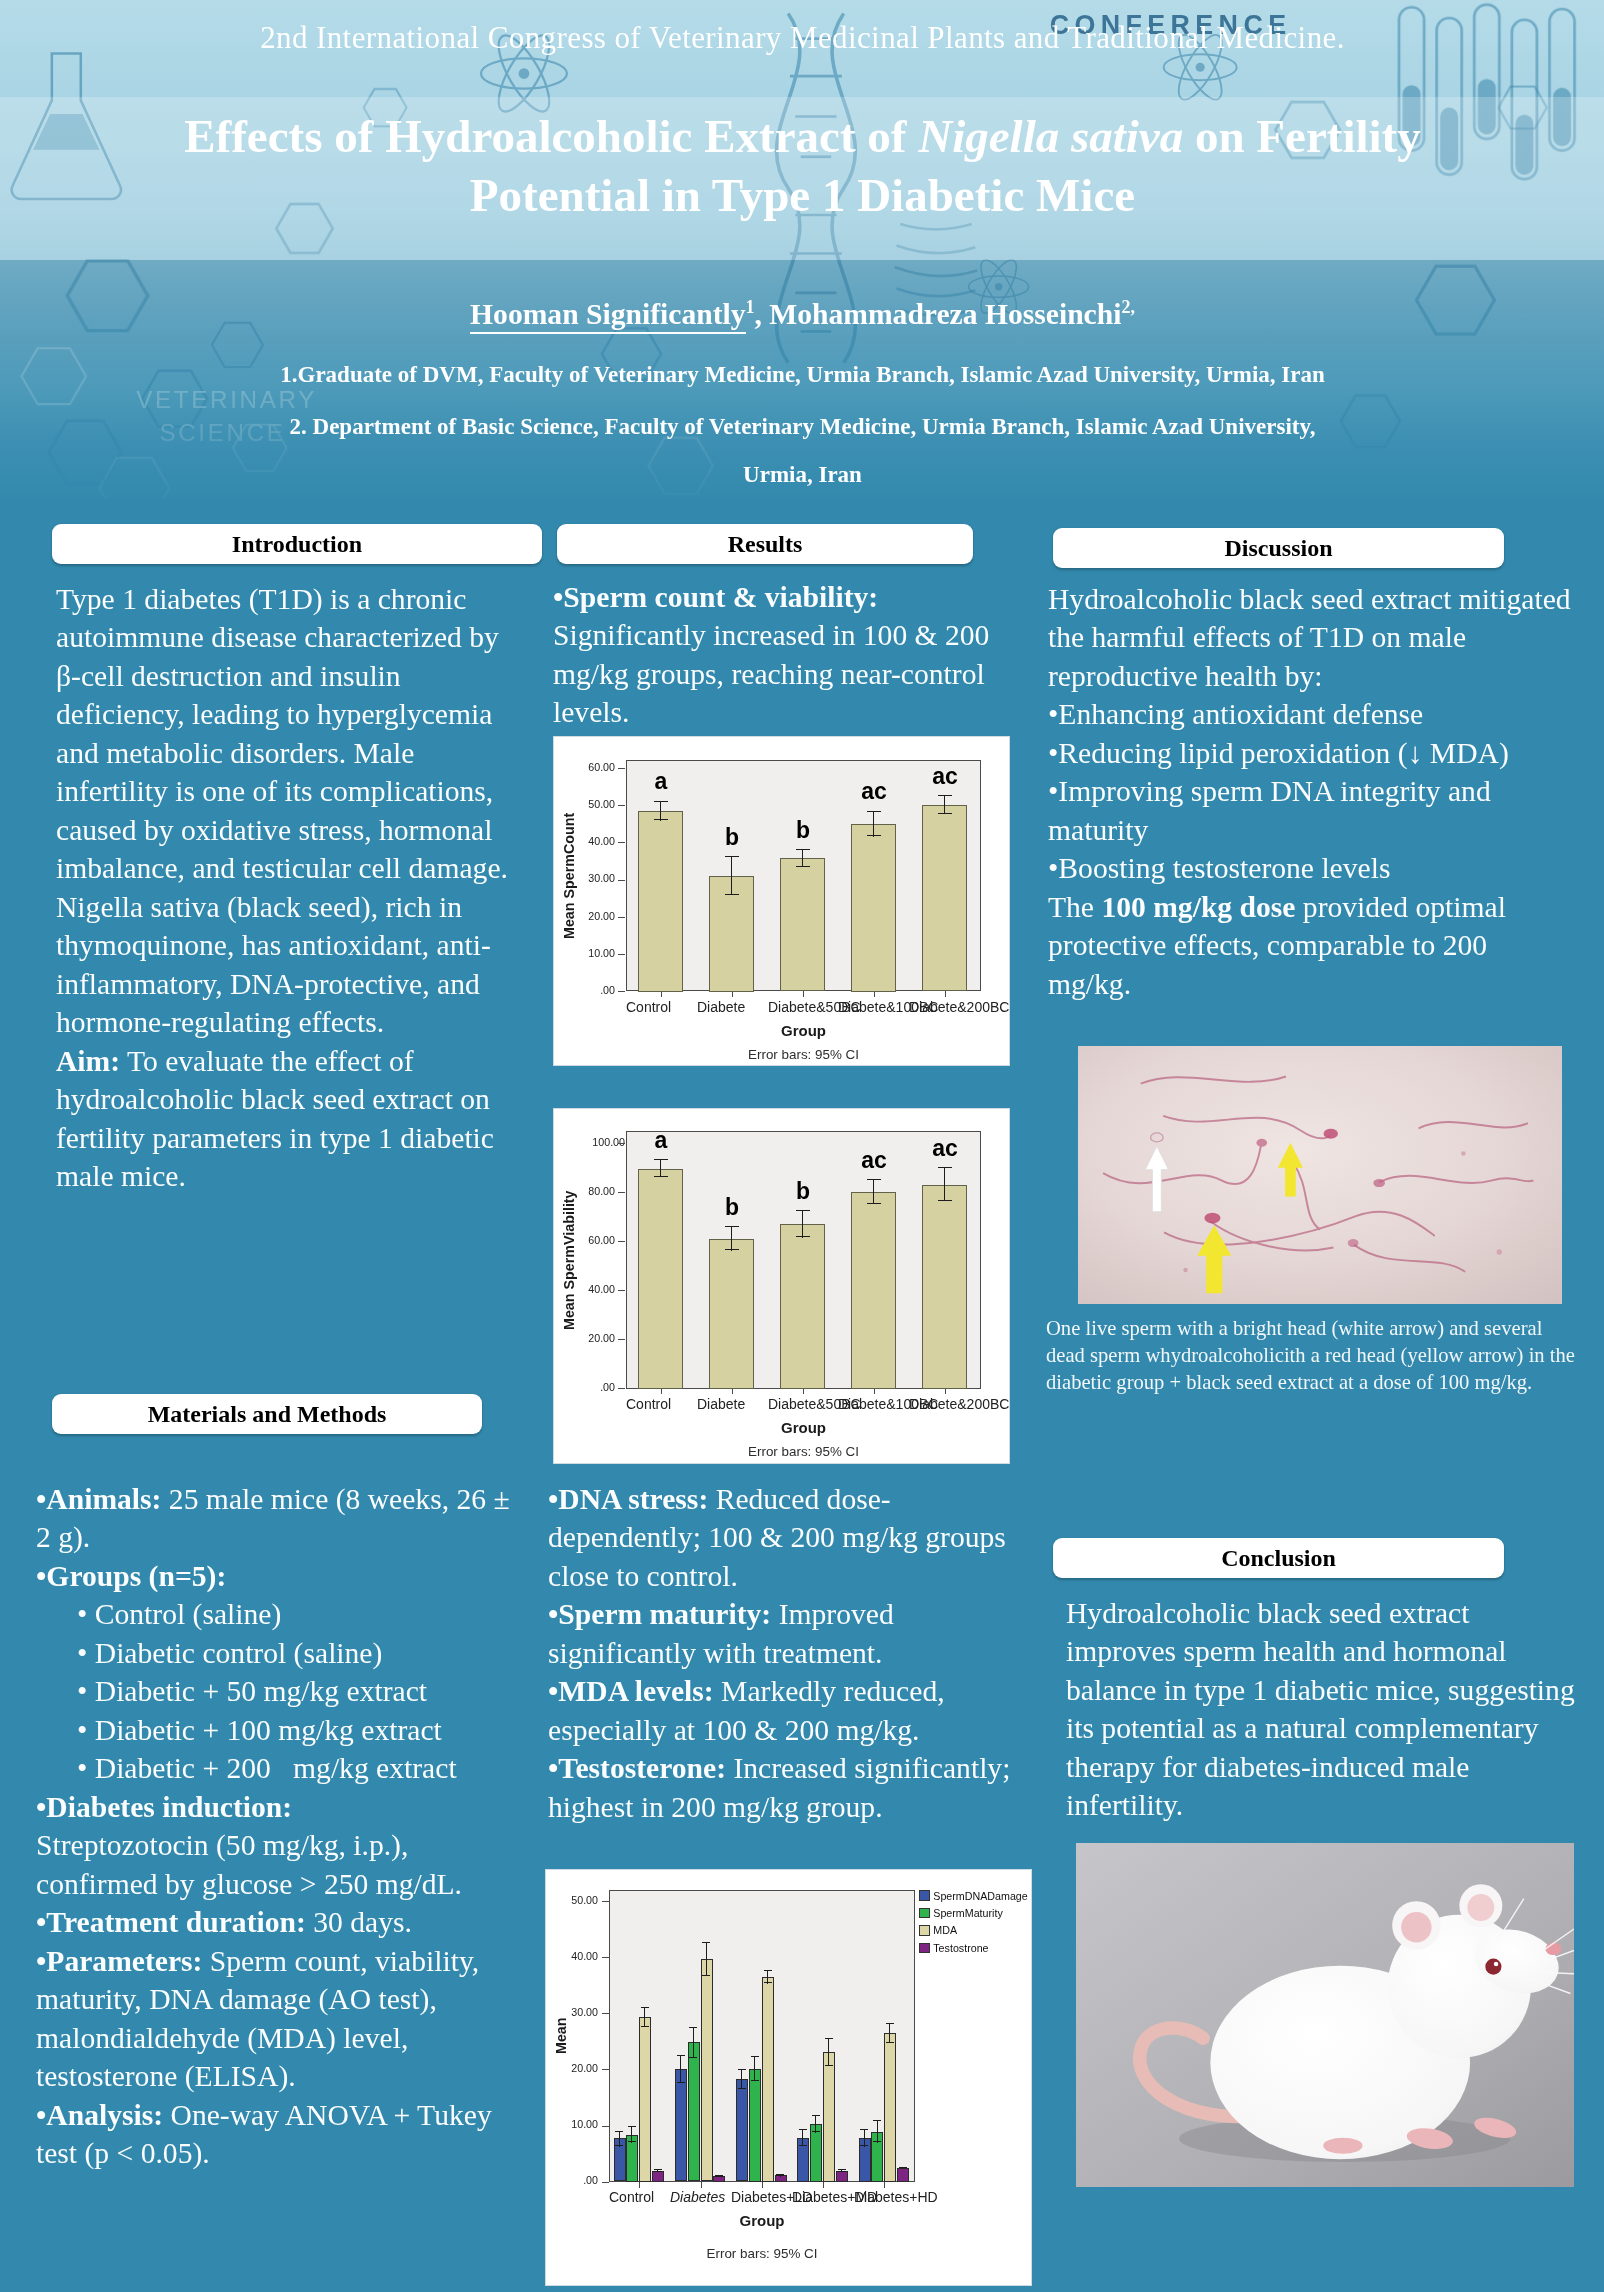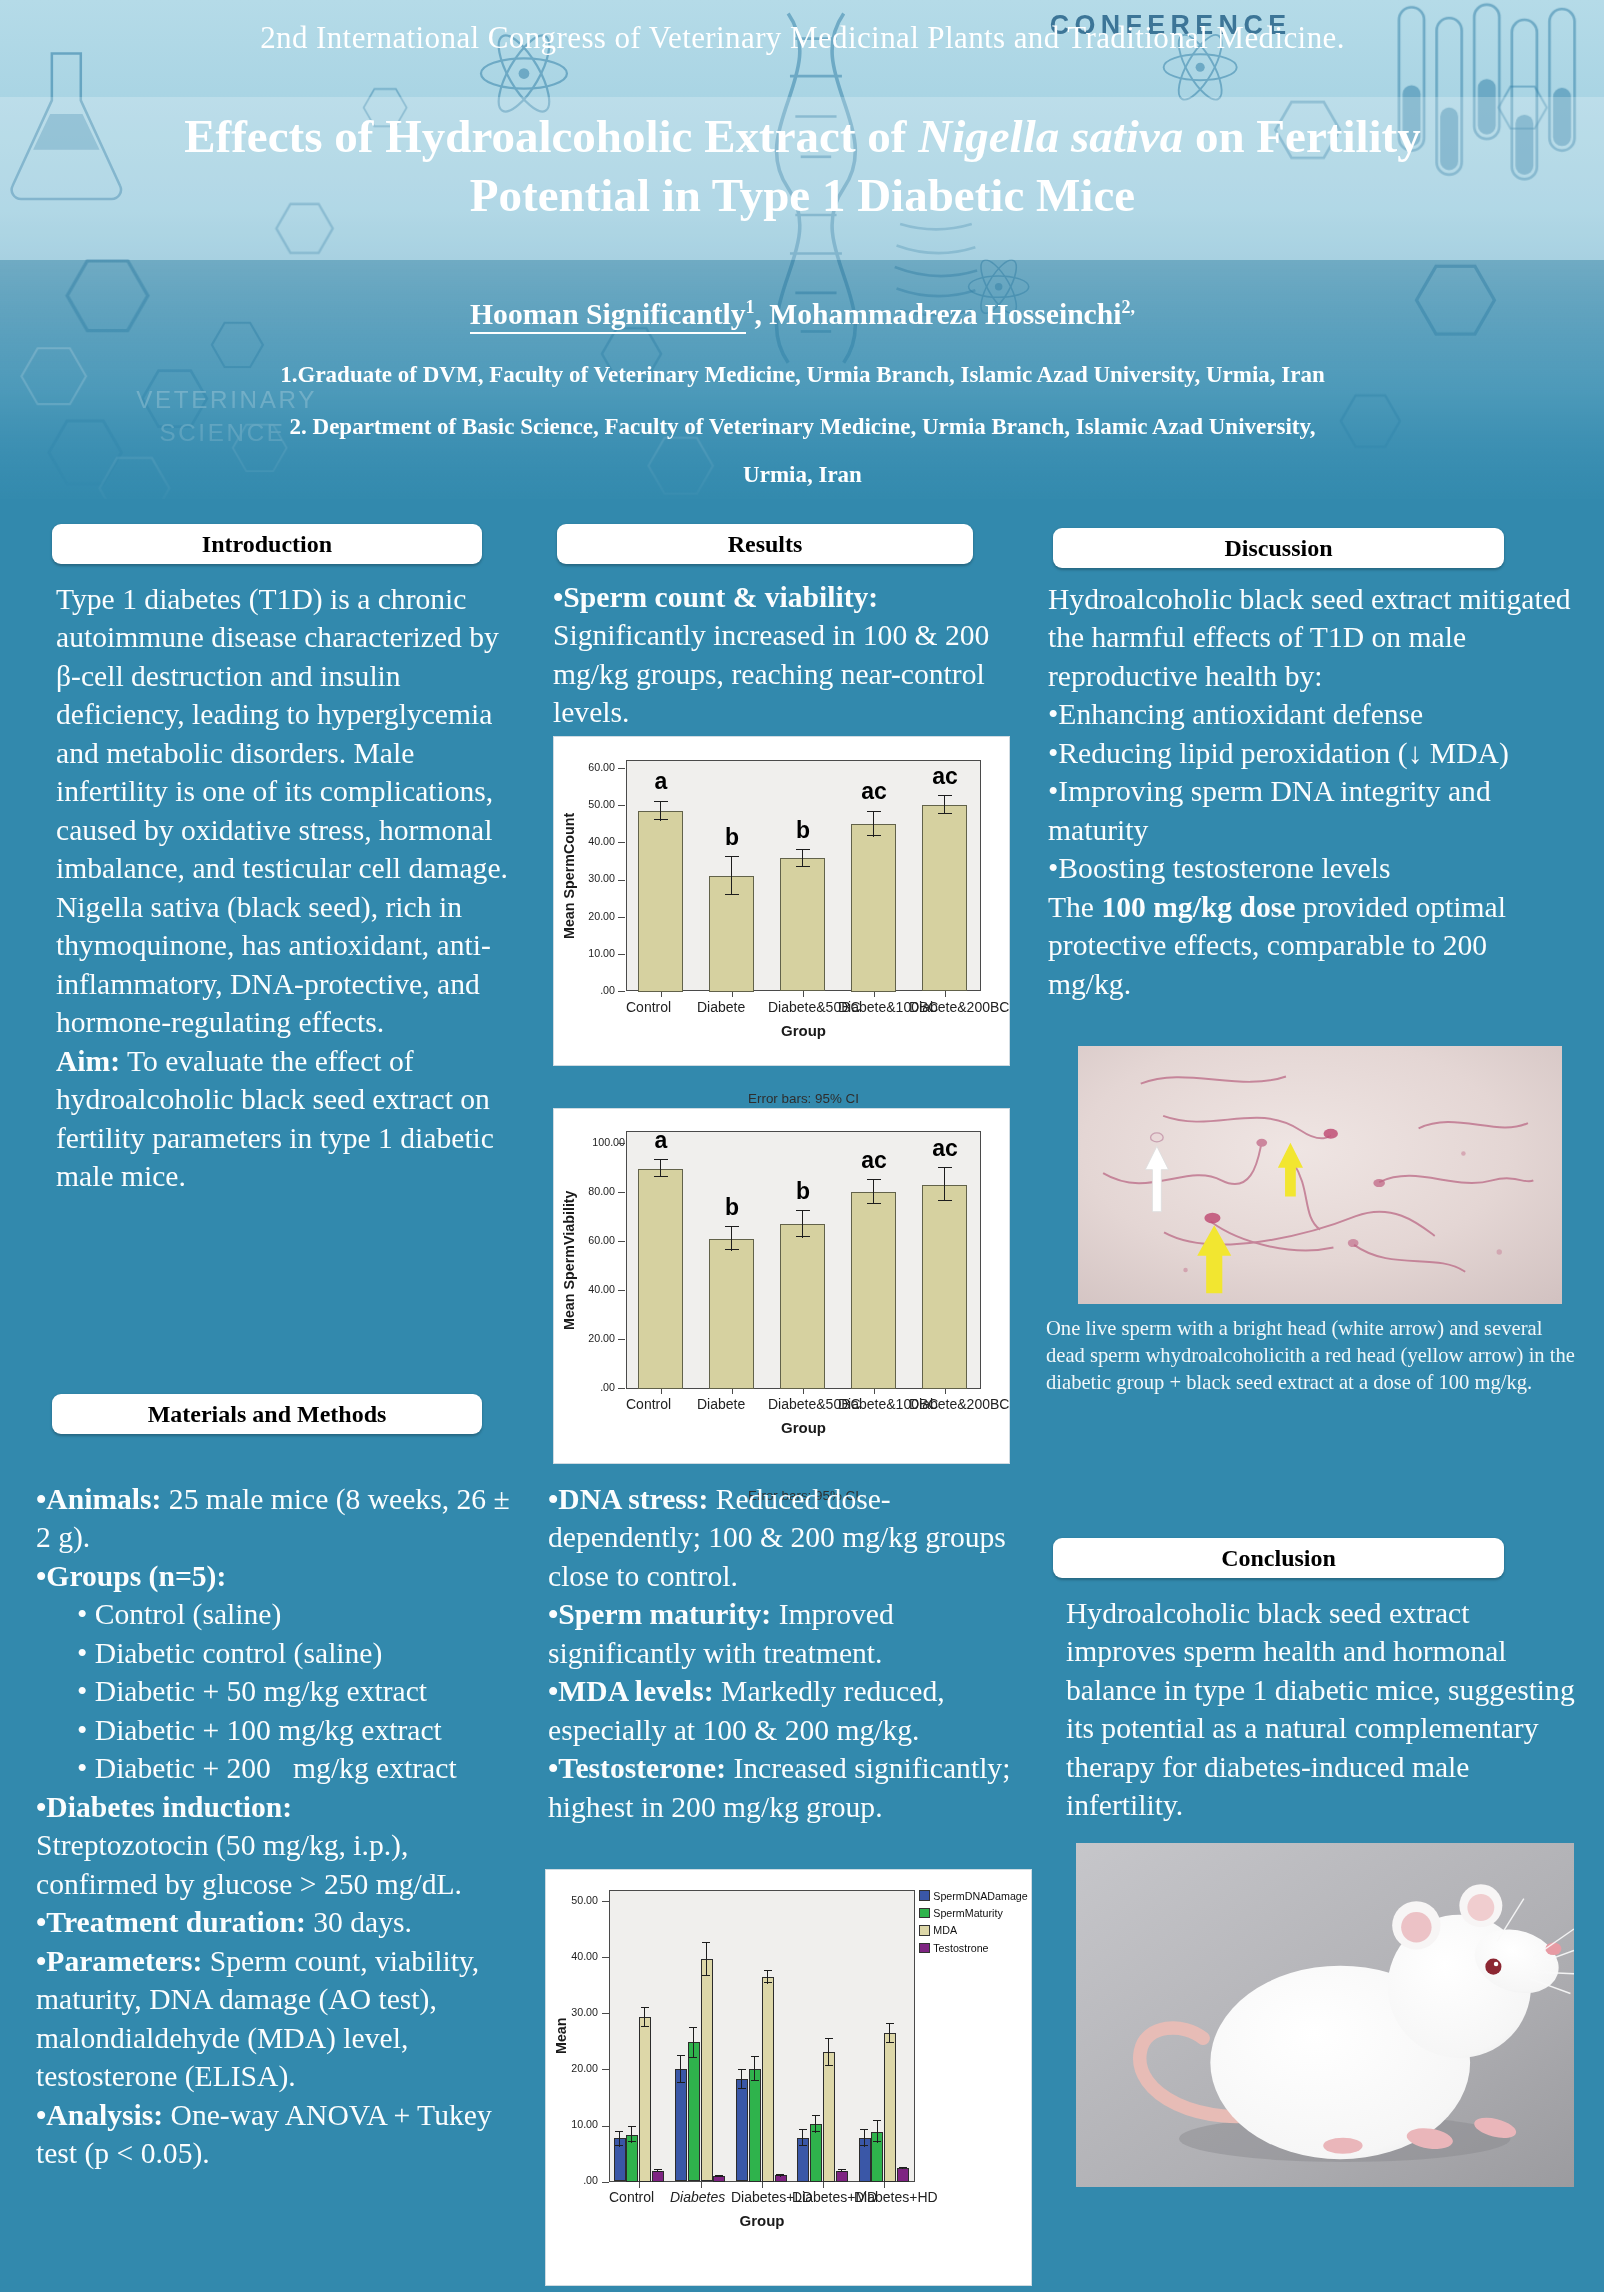--- a/index.html
+++ b/index.html
@@ -49,21 +49,21 @@
   .ytl{text-align:right;font-size:10.7px;color:#222;}
   .xtl{text-align:left;font-size:14px;color:#222;white-space:nowrap;}
   .tick{background:#4a4a4a;}
   .bar{border:1.3px solid #62624a;}
   .gbar{border:0.9px solid #2c2c2c;}
   .err{background:#1d1d1d;}
   .sig{font-weight:700;font-size:23px;color:#000;text-align:center;}
   .ylab{font-weight:700;font-size:14.3px;color:#1a1a1a;writing-mode:vertical-rl;
     transform:rotate(180deg);display:flex;align-items:center;justify-content:center;}
   .xlab{font-weight:700;font-size:15px;color:#1a1a1a;text-align:center;}
-  .ccap{font-size:13.4px;color:#2e2e2e;text-align:center;margin-top:44px;}
+  .ccap{font-size:13.4px;color:#2e2e2e;text-align:center;}
   .legend{font-size:10.7px;color:#111;}
   .lgrow{position:static !important;display:flex;align-items:center;gap:3.6px;margin-bottom:5.4px;}
   .lgsw{width:10.7px;height:10.7px;border:0.9px solid #333;display:inline-block;flex:0 0 auto;}
 
   
   .fig{position:absolute;}
   .fig svg{display:block;width:100%;height:100%;}
 </style>
 </head>
 <body>
@@ -170,21 +170,21 @@
 
     <h1 class="main-title"><span>Effects of Hydroalcoholic Extract of </span><em>Nigella sativa</em><span> on Fertility</span><br><span>Potential in Type 1 Diabetic Mice</span></h1>
 
     <div class="authors"><span class="u">Hooman Significantly</span><sup>1</sup><span>, </span><span>Mohammadreza Hosseinchi</span><sup>2,</sup></div>
 
     <div class="affil a1">1.Graduate of DVM, Faculty of Veterinary Medicine, Urmia Branch, Islamic Azad University, Urmia, Iran</div>
     <div class="affil a2">2. Department of Basic Science, Faculty of Veterinary Medicine, Urmia Branch, Islamic Azad University,</div>
     <div class="affil a3">Urmia, Iran</div>
   </header>
 
-  <div class="secbar" style="left:52px;top:524px;width:430px;">
+  <div class="secbar" style="left:52px;top:524px;width:490px;">
     <span>Introduction</span>
   </div>
 
   <div class="btxt" style="left:56px;top:580px;width:469px;">
     <p><span>Type 1 diabetes (T1D) is a chronic autoimmune disease characterized by β-cell destruction and insulin deficiency, leading to hyperglycemia and metabolic disorders. Male infertility is one of its complications, caused by oxidative stress, hormonal imbalance, and testicular cell damage.</span></p>
     <p><span>Nigella sativa (black seed), rich in thymoquinone, has antioxidant, anti-inflammatory, DNA-protective, and hormone-regulating effects.</span></p>
     <p><b>Aim:</b><span> To evaluate the effect of hydroalcoholic black seed extract on fertility parameters in type 1 diabetic male mice.</span></p>
   </div>
 
   <div class="secbar" style="left:52px;top:1394px;width:430px;">

